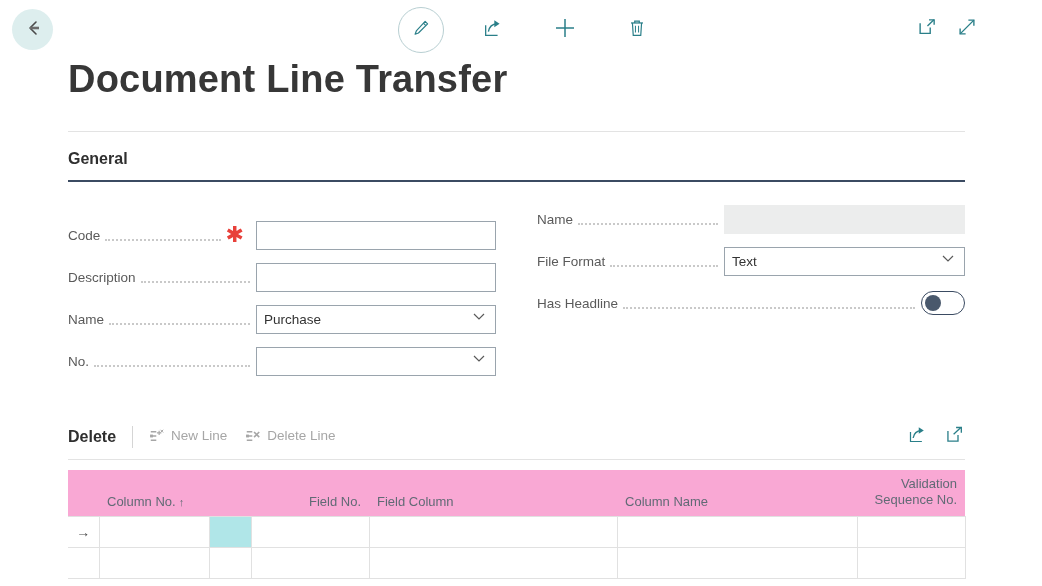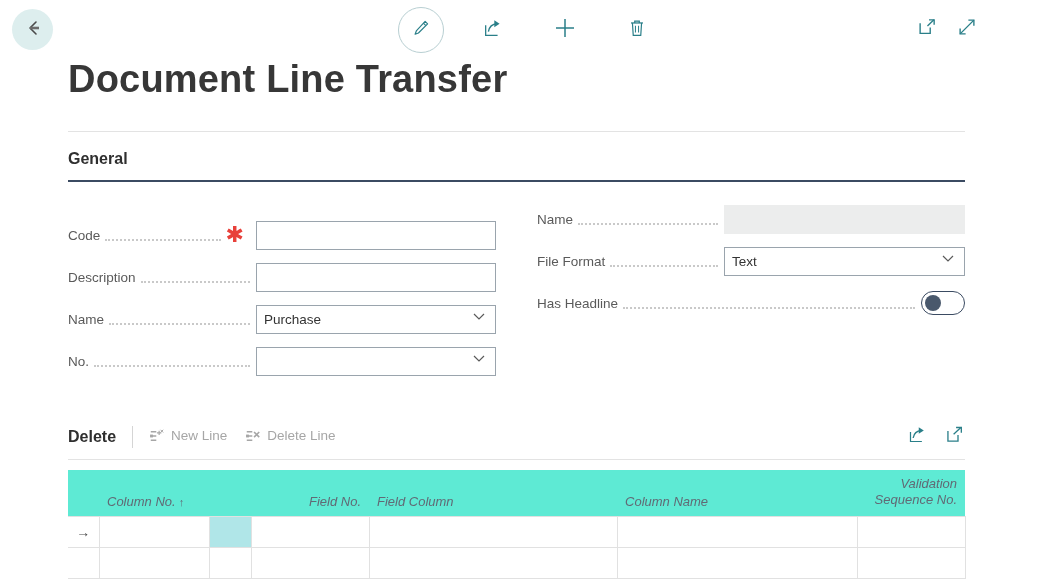--- a/index.html
+++ b/index.html
@@ -263,22 +263,21 @@
   }
   table.g th {
     font-size: 13px;
     font-weight: normal;
     color: #616a75;
     text-align: left;
     vertical-align: bottom;
     padding: 0 8px 7px 8px;
     height: 46px;
     border: none;
-    background: #5eead4;
-    font-style: italic;
+    background: #f9a8d4;
   }
   table.g th.r { text-align: right; }
   table.g td {
     height: 31px;
     border: 1px solid #e1e1e1;
     background: #ffffff;
     padding: 0 8px;
   }
   table.g td.arrowcell {
     border-left: none;

